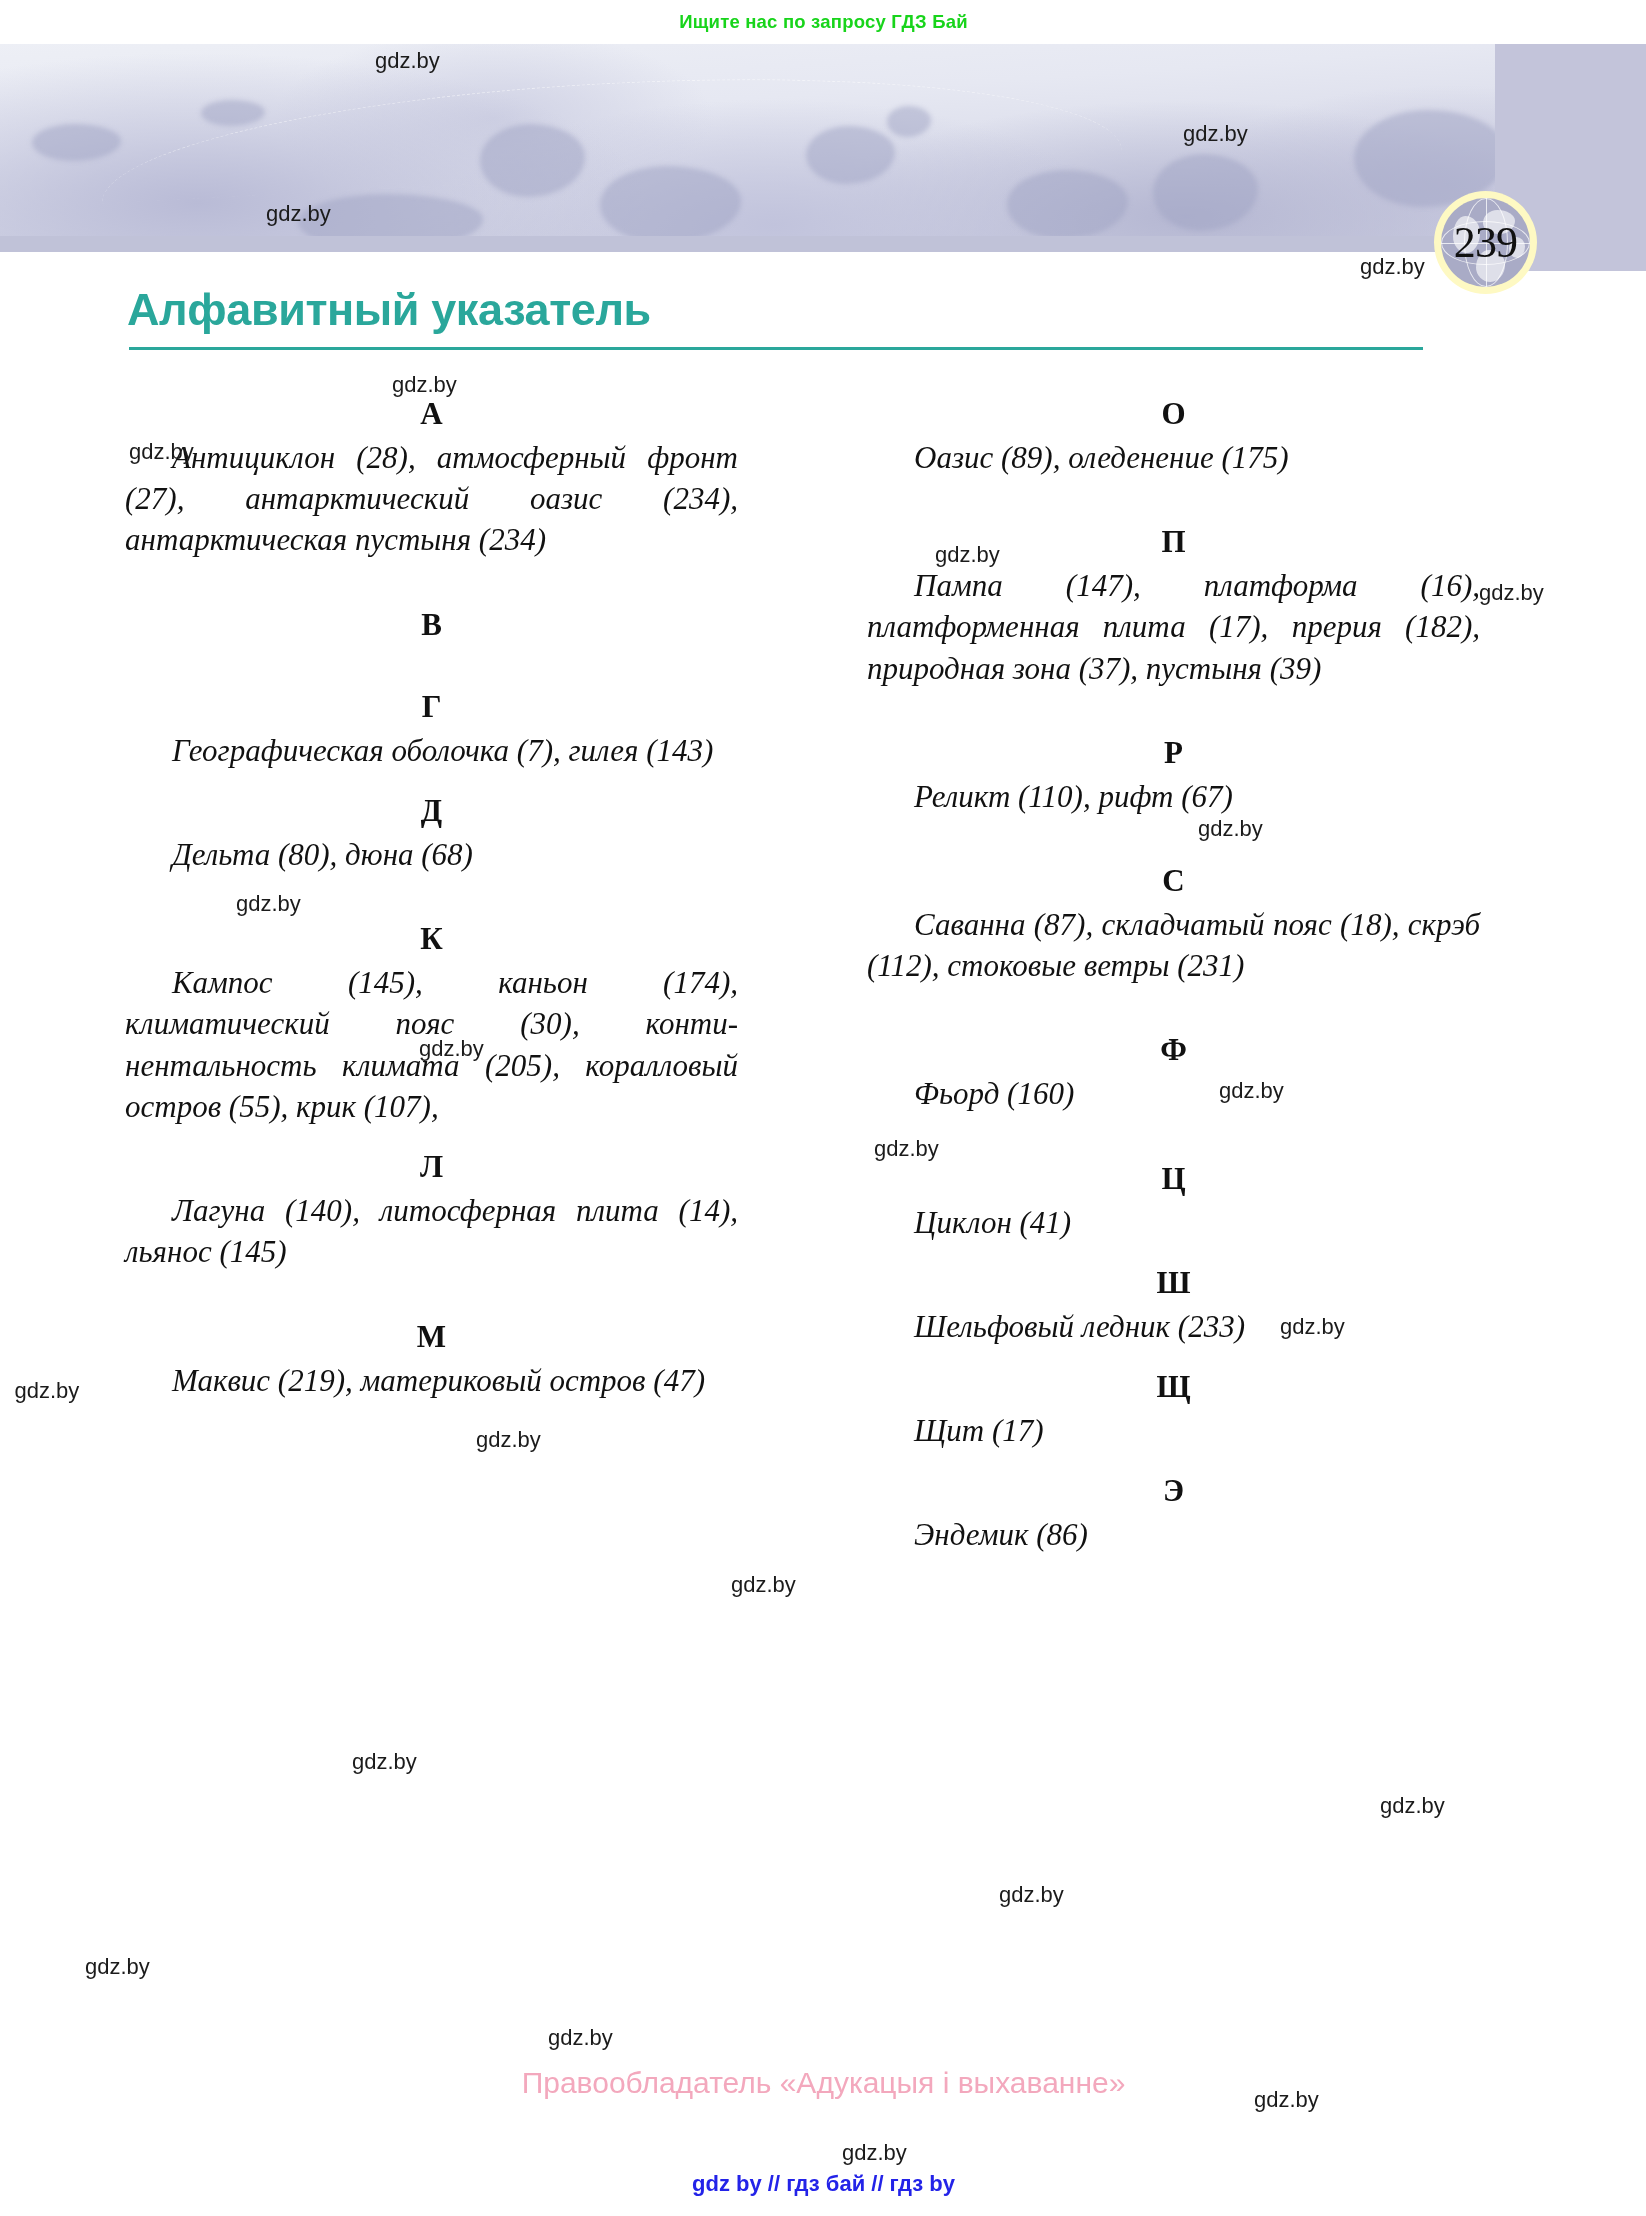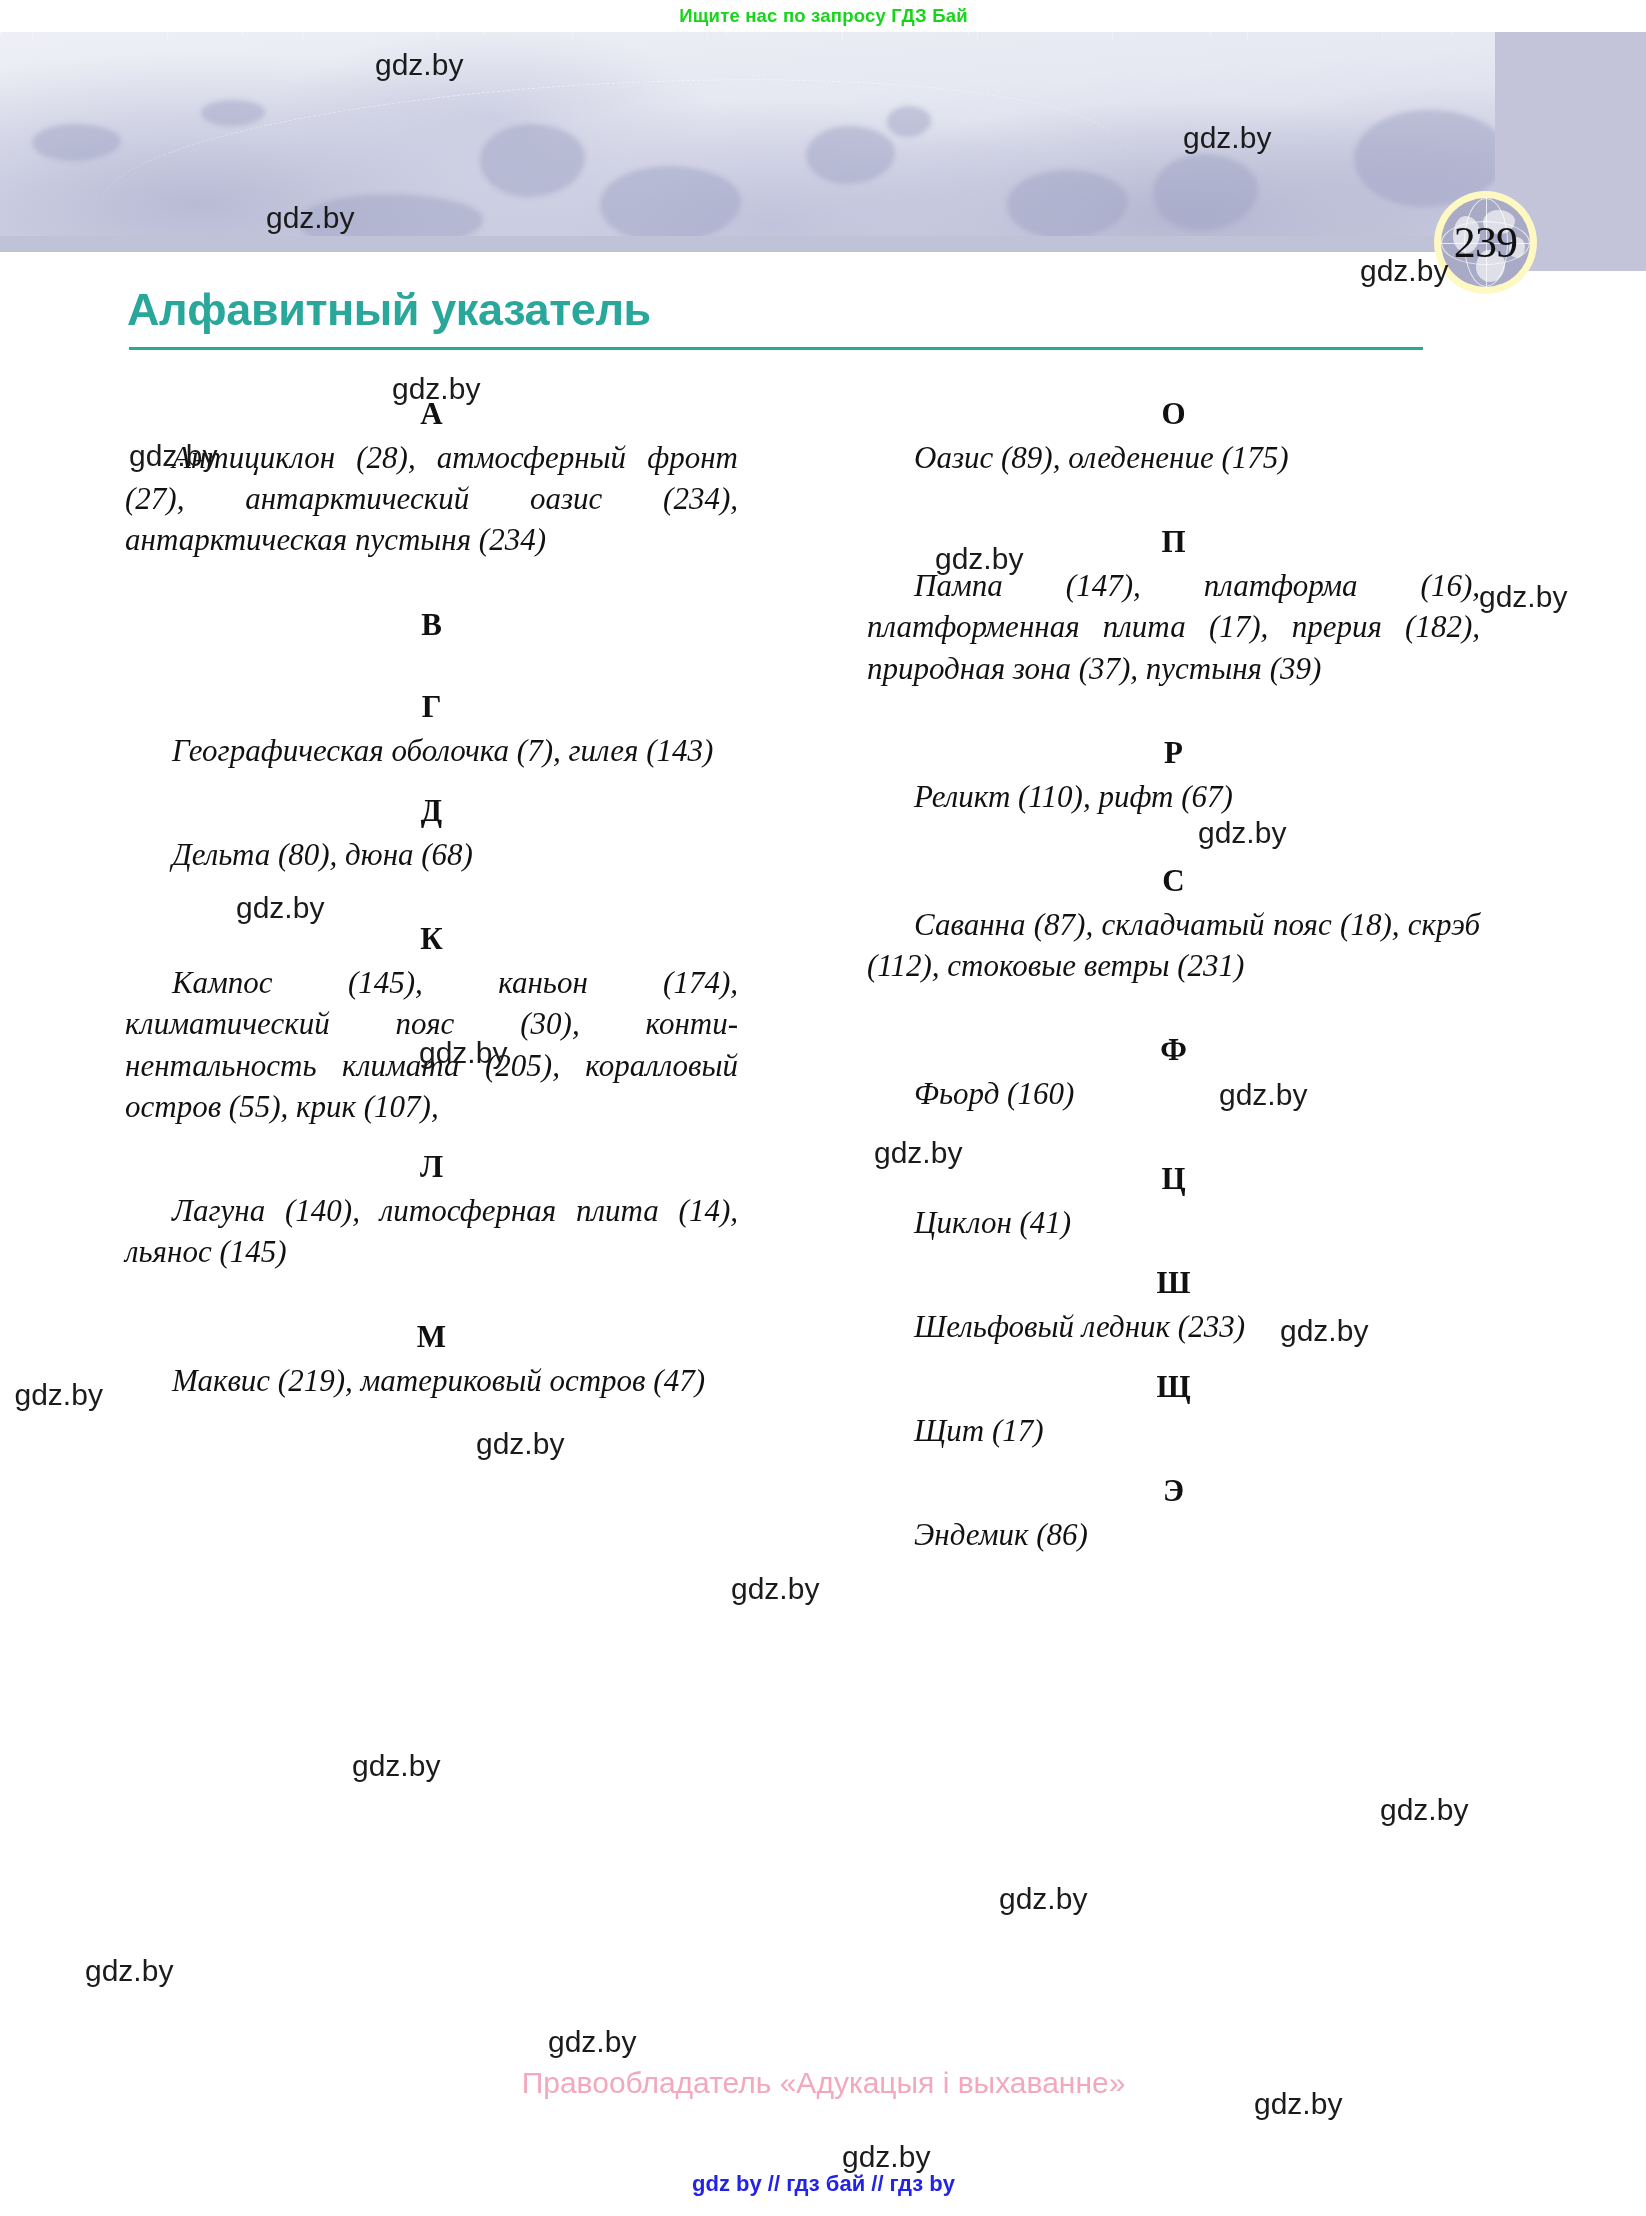--- a/index.html
+++ b/index.html
@@ -11,21 +11,21 @@
     position: relative;
     background: #ffffff;
     font-family: "Liberation Serif", serif;
     overflow: hidden;
   }
 
   
   .promo-bar {
     position: absolute;
     left: 0; top: 0;
-    width: 1647px; height: 32px;
+    width: 1647px; height: 44px;
     display: flex;
     align-items: center;
     justify-content: center;
     background: #ffffff;
     z-index: 40;
   }
   .promo-bar span {
     color: #18d41b;
     font-family: "Liberation Sans", sans-serif;
     font-size: 18.5px;
@@ -195,21 +195,21 @@
     font-style: italic;
   }
   .sect { margin-bottom: 32px; }
   .sect.gap-lg { margin-bottom: 45px; }
   .sect.gap-sm { margin-bottom: 21px; }
 
   
   .wm {
     position: absolute;
     font-family: "Liberation Sans", sans-serif;
-    font-size: 30px;
+    font-size: 22px;
     color: #1b1b1b;
     white-space: nowrap;
     z-index: 30;
     pointer-events: none;
   }
 
   
   .copyright {
     position: absolute;
     left: 0; top: 2066px;

